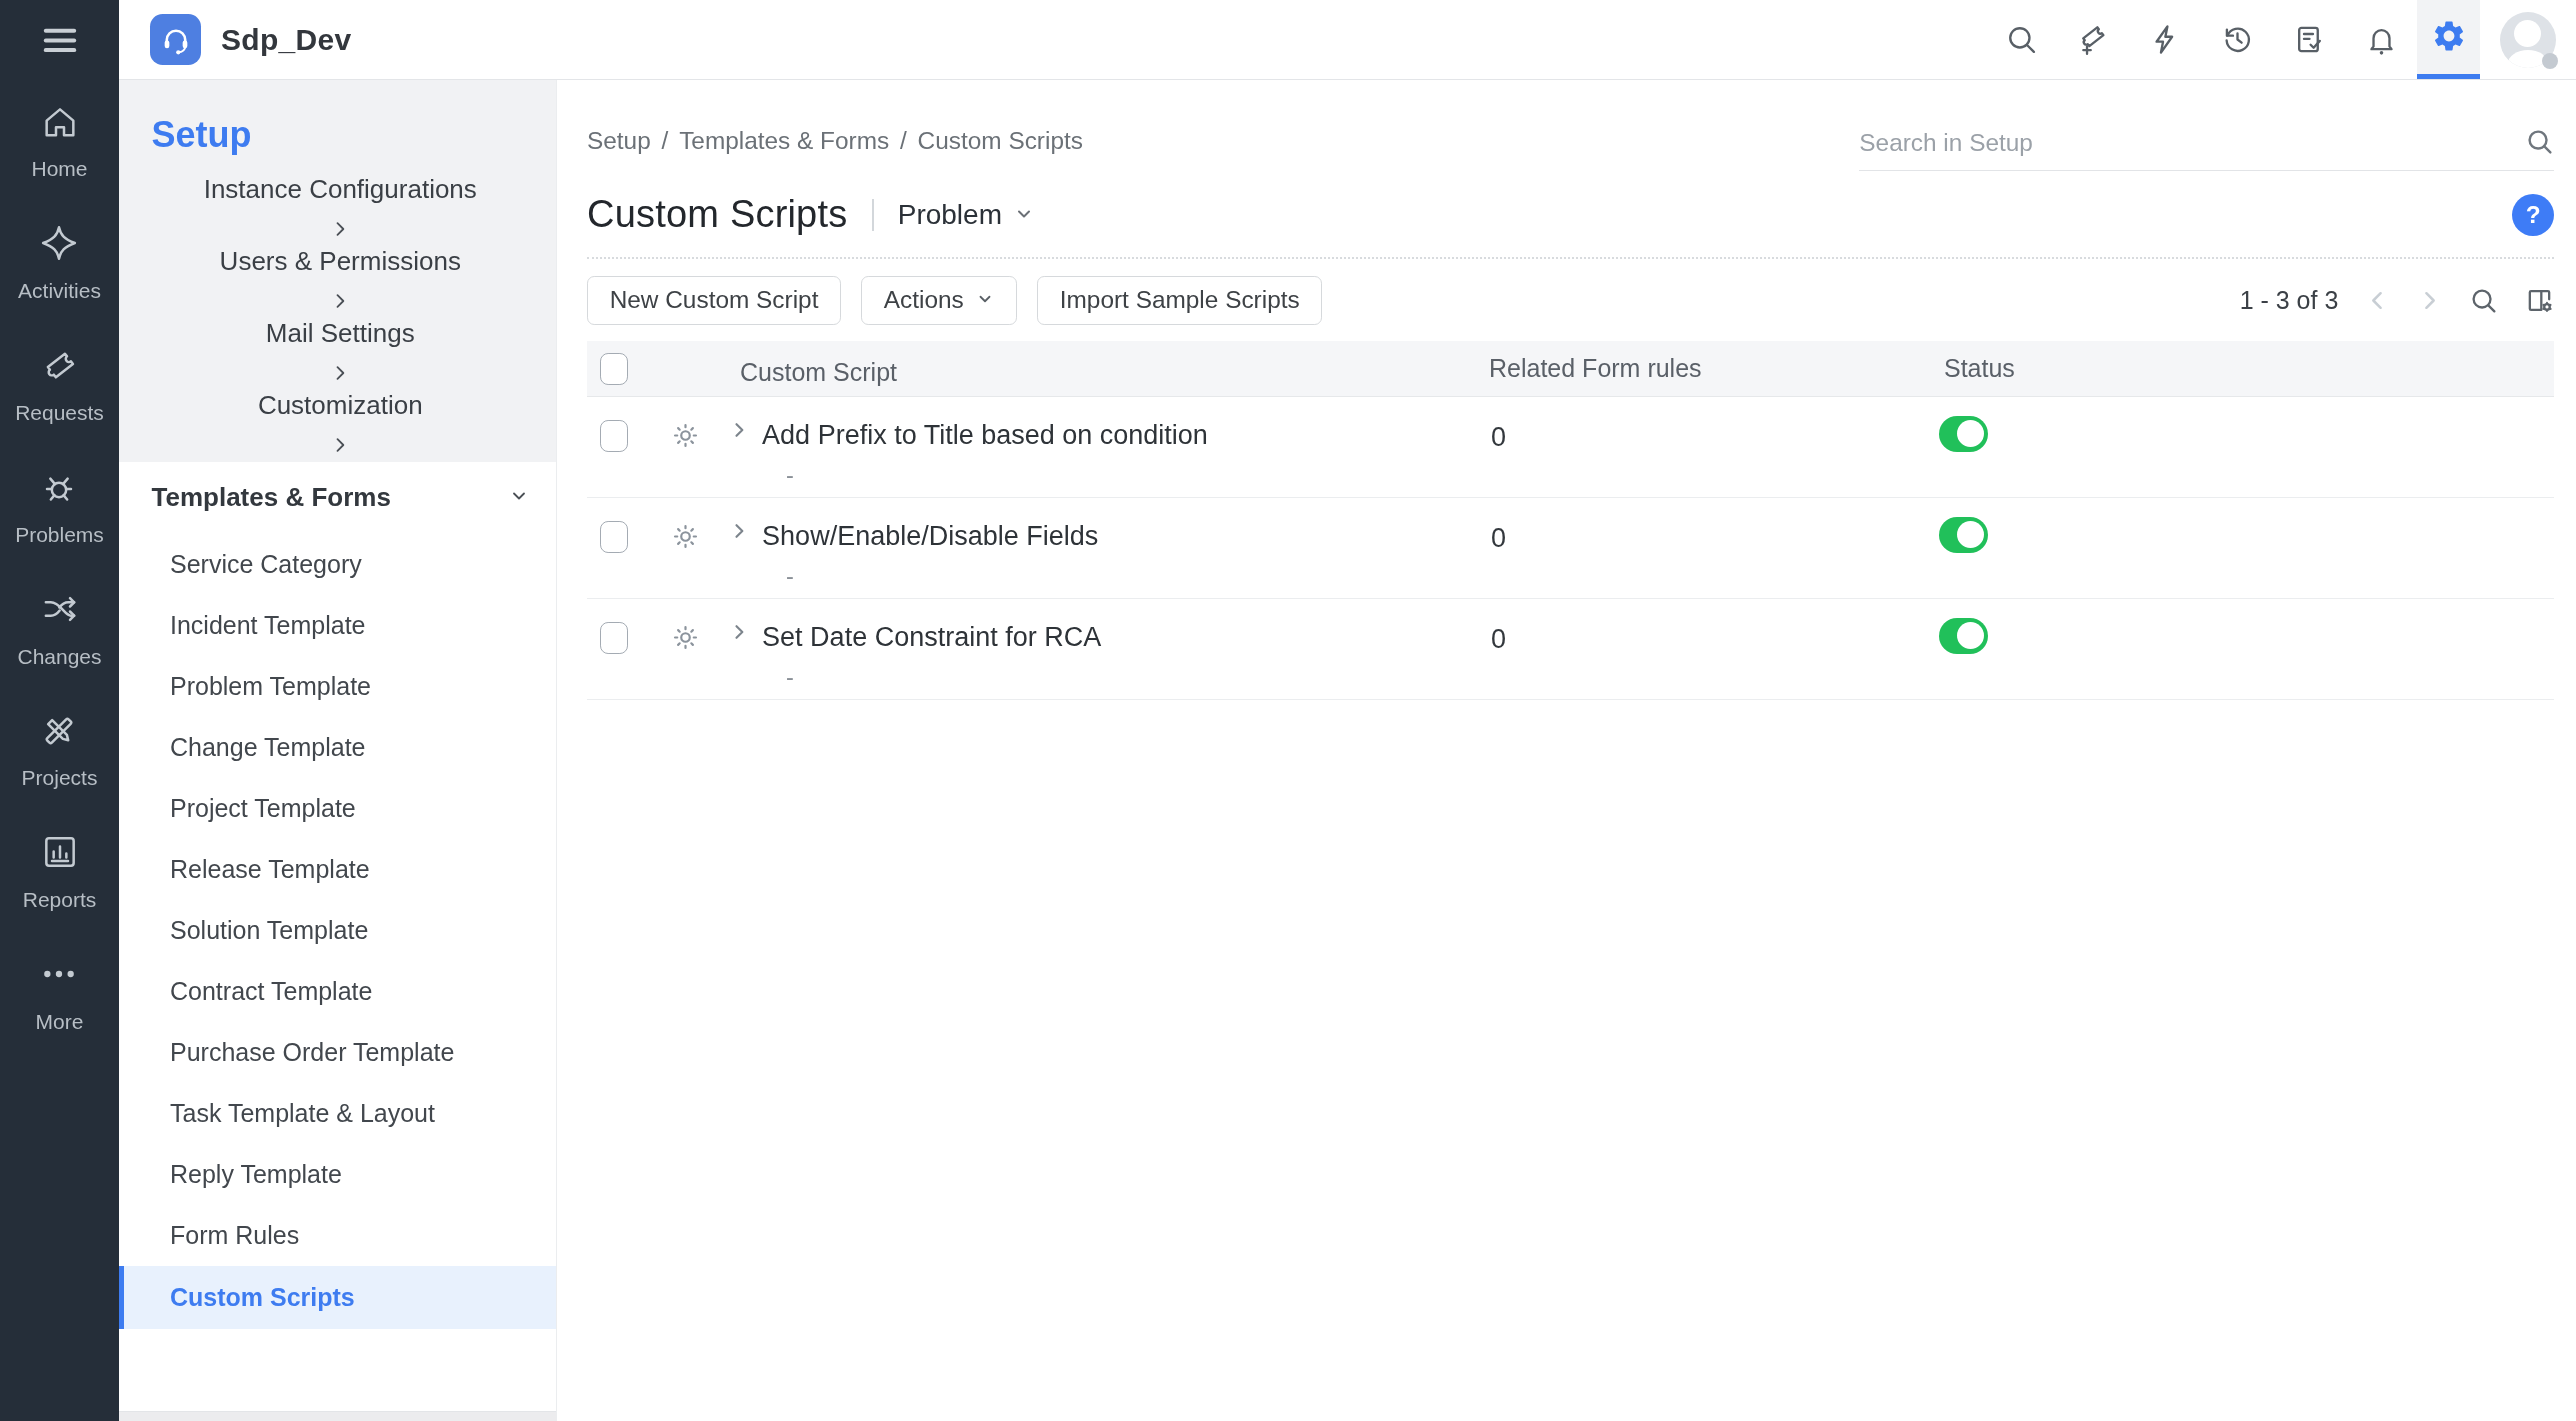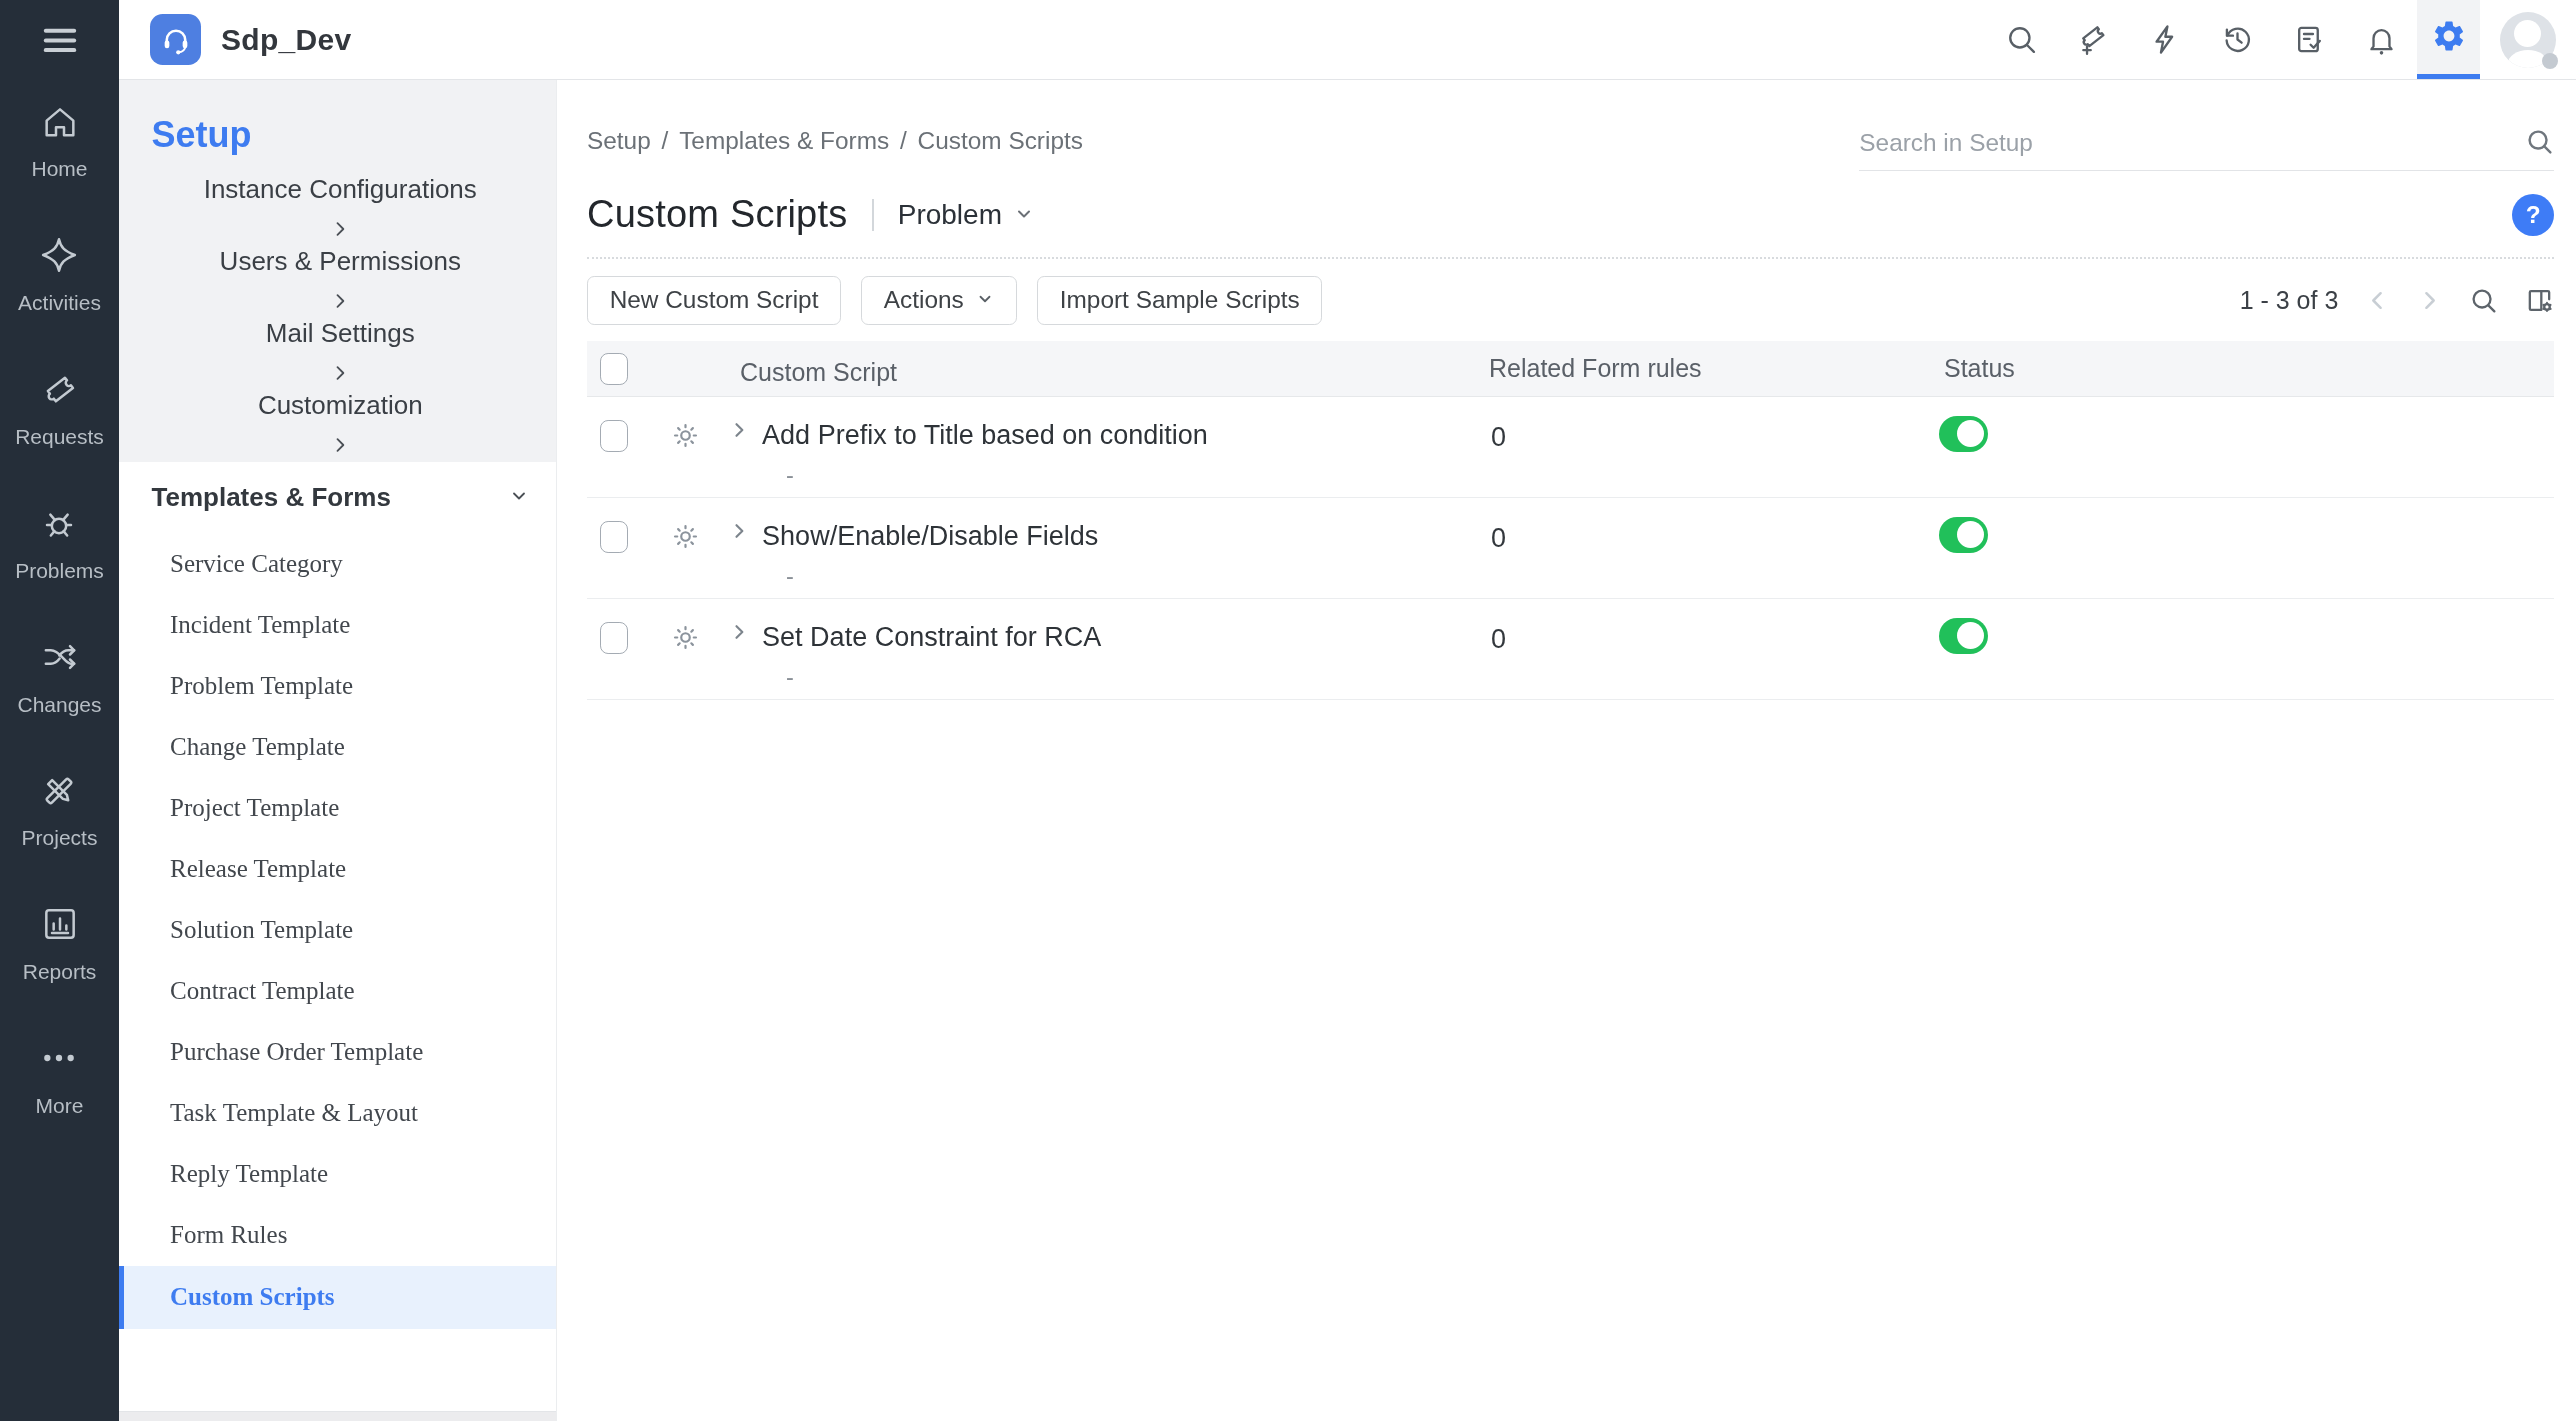--- a/index.html
+++ b/index.html
@@ -3,21 +3,21 @@
 <meta charset="utf-8">
 <style>
   * { margin:0; padding:0; box-sizing:border-box; }
   html,body { width:2576px; height:1422px; }
   body { font-family:"Liberation Sans","DejaVu Sans",sans-serif; background:#fff; color:#2e3338; }
   .app { width:2576px; height:1422px; display:flex; overflow:hidden; }
 
   
   .rail { width:119px; flex-shrink:0; background:#252e39; display:flex; flex-direction:column; align-items:center; }
   .rail-burger { height:80px; width:100%; display:flex; align-items:center; justify-content:center; cursor:pointer; }
-  .rail-nav { margin-top:21.7px; display:flex; flex-direction:column; gap:54px; align-items:center; }
+  .rail-nav { margin-top:21.7px; display:flex; flex-direction:column; gap:42px; align-items:center; }
   .rail-item { display:flex; flex-direction:column; align-items:center; gap:10.8px; color:#b7bec5; font-size:21px; cursor:pointer; }
   .rail-item svg { width:40px; height:40px; stroke:#c3cad1; fill:none; stroke-width:1.5; stroke-linecap:round; stroke-linejoin:round; }
   .rail-item svg .fill { fill:#c3cad1; stroke:none; }
 
   
   .main-col { flex:1; display:flex; flex-direction:column; min-width:0; }
 
   
   .topbar { height:80px; flex-shrink:0; border-bottom:0.9px solid #e3e5e8; display:flex; align-items:center; padding-left:31px; background:#fff; }
   .logo { width:51px; height:51px; border-radius:12.6px; background:#4e7fe1; display:flex; align-items:center; justify-content:center; flex-shrink:0; }
@@ -40,21 +40,21 @@
   
   .content { flex:1; display:flex; min-height:0; }
 
   
   .sidebar { width:438px; flex-shrink:0; background:#f1f2f4; border-right:0.9px solid #ebedef; display:flex; flex-direction:column; }
   .sb-title { margin:32.5px 0 18px 32.5px; font-size:36px; line-height:43px; font-weight:700; color:#3e7cf0; }
   .sb-item { height:72px; display:flex; align-items:center; justify-content:space-between; padding:0 27px 0 32.5px; font-size:26px; color:#3a3f45; cursor:pointer;flex-direction:column; }
   .sb-item svg, .sb-group-header svg { width:20px; height:20px; stroke:#4a4f55; fill:none; stroke-width:2.2; stroke-linecap:round; stroke-linejoin:round; flex-shrink:0; }
   .sb-group { flex:1; background:#fff; display:flex; flex-direction:column; }
   .sb-group-header { height:72px; display:flex; align-items:center; justify-content:space-between; padding:0 27px 0 32.5px; font-size:26px; font-weight:700; color:#33383e; cursor:pointer; }
-  .sb-children { display:flex; flex-direction:column;font-family:Liberation Serif, serif; }
+  .sb-children { display:flex; flex-direction:column; }
   .sb-child { height:61px; display:flex; align-items:center; padding-left:51px; font-size:25px; color:#42474d; cursor:pointer; }
   .sb-child.selected { height:63px; background:#e8f1fd; border-left:5.4px solid #3e7cf0; padding-left:46px; color:#3e7cf0; font-weight:700; }
   .sb-bottom-strip { margin-top:auto; height:10.8px; background:#ececee; border-top:0.9px solid #e3e5e8; }
 
   
   .main { flex:1; min-width:0; padding:0 21.7px 0 30px; display:flex; flex-direction:column; background:#fff; }
   .main-header { margin-top:47px; display:flex; align-items:flex-start; }
   .breadcrumb { font-size:24.4px; color:#6b7177; display:flex; gap:10.8px; }
   .breadcrumb .seg { cursor:pointer; }
   .search-setup { margin-left:auto; width:695px; display:flex; align-items:center; border-bottom:1.8px solid #e2e4e7; padding-bottom:10.8px; }

